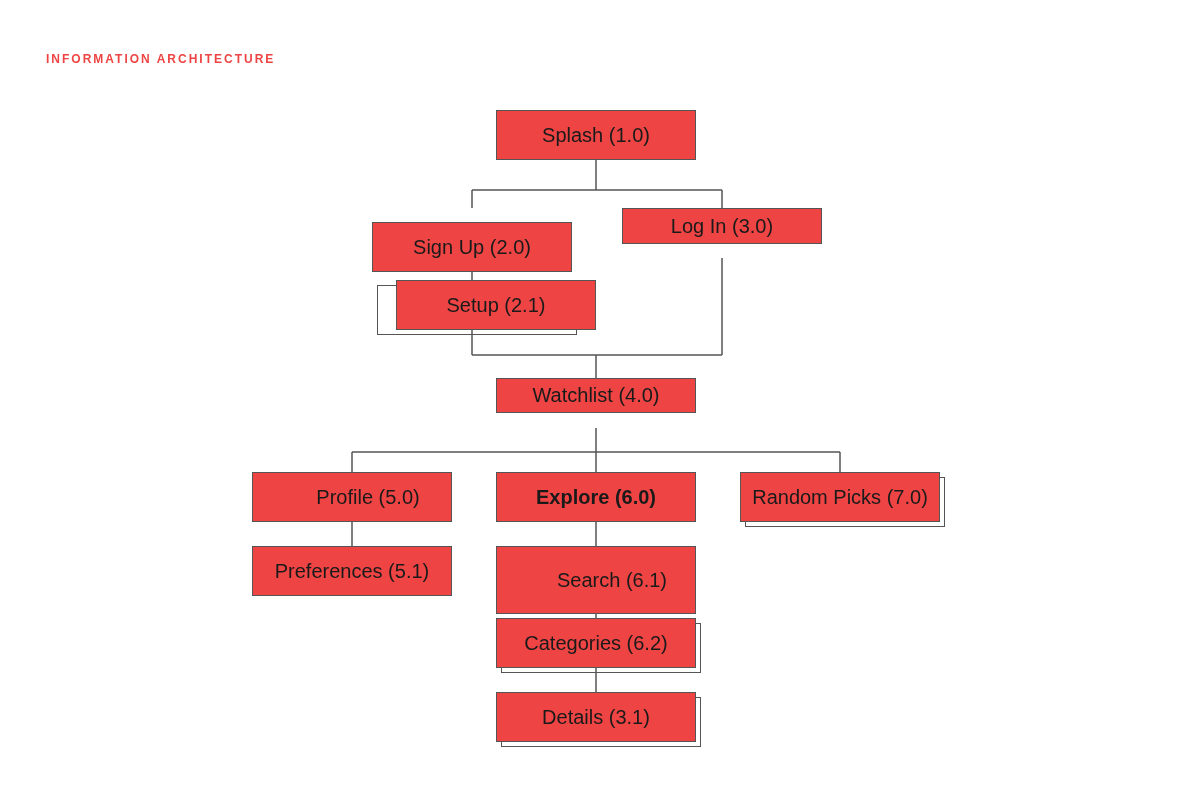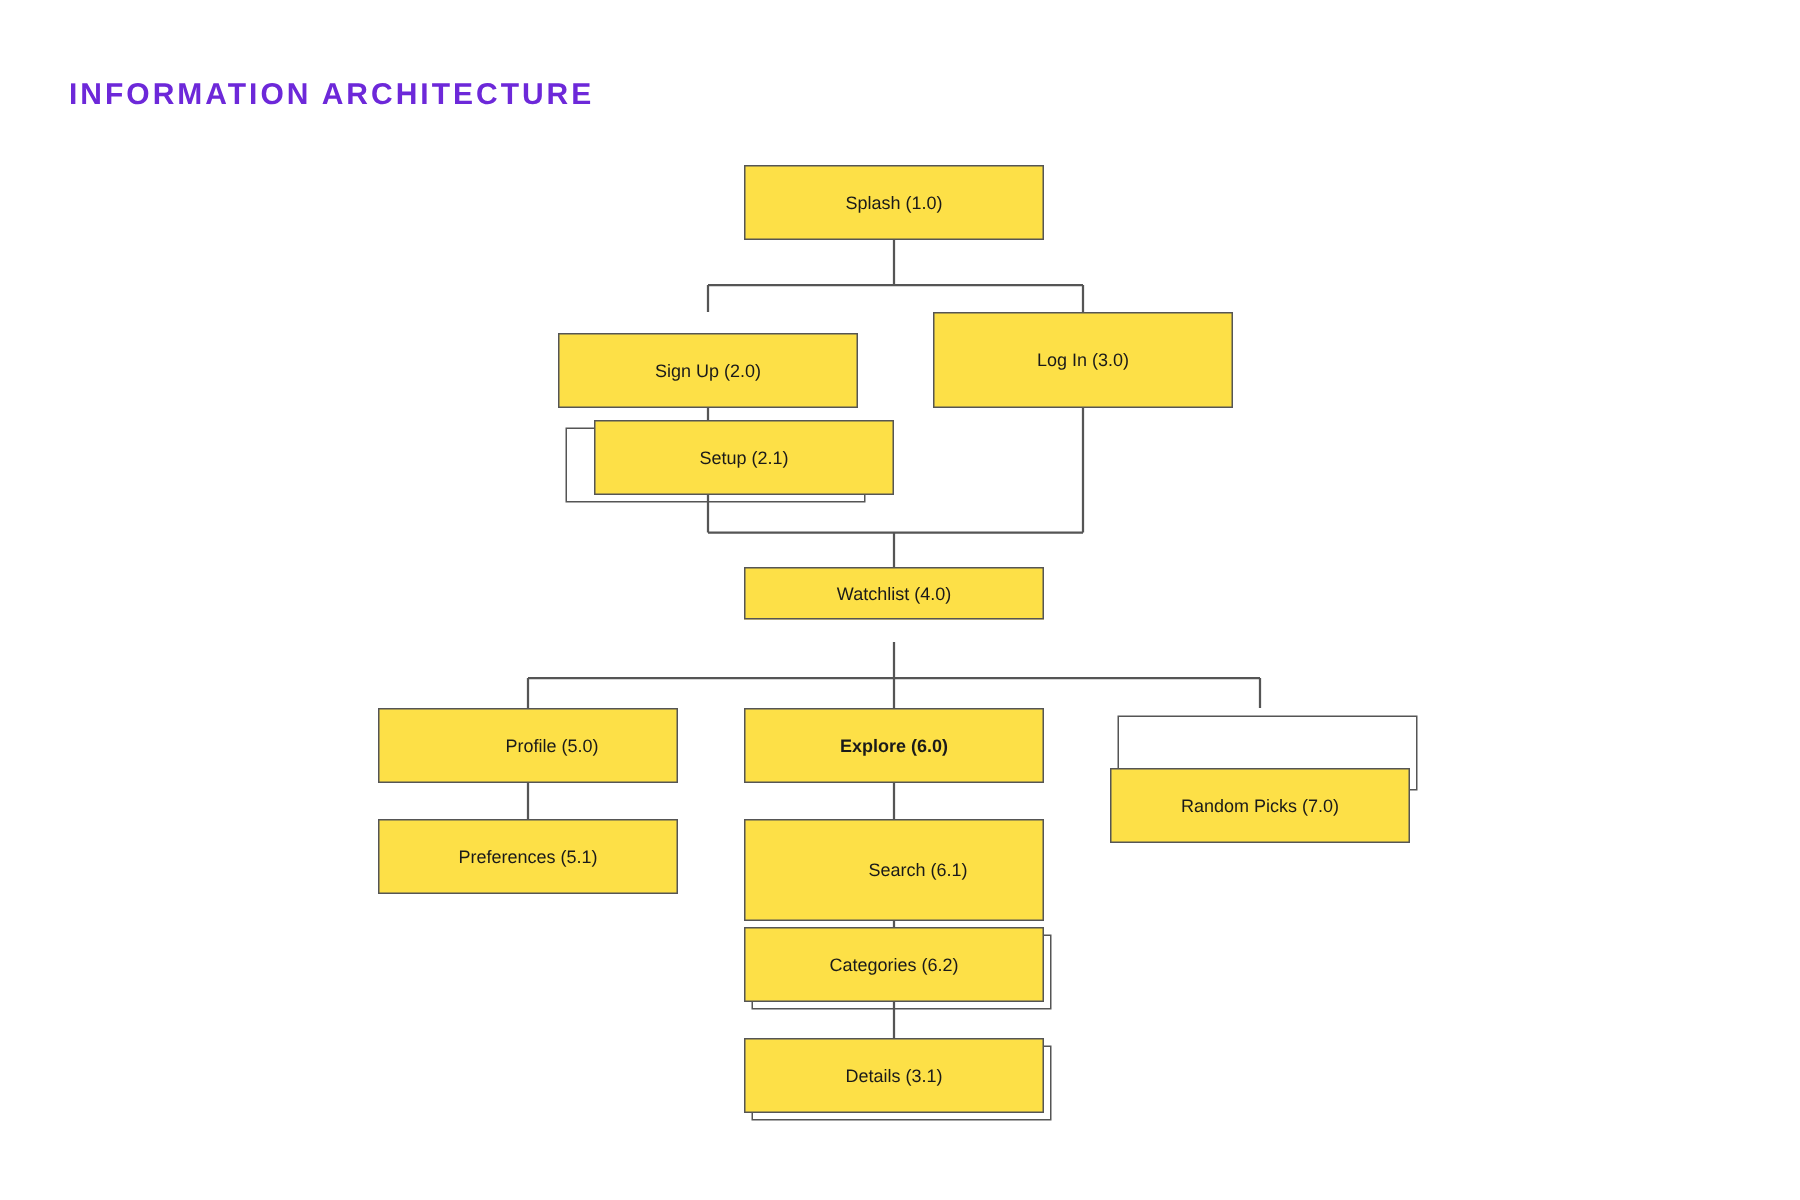--- a/index.html
+++ b/index.html
@@ -8,39 +8,39 @@
       font-family: 'Helvetica Neue', Helvetica, Arial, sans-serif;
       width: 1200px;
       height: 800px;
       overflow: hidden;
       position: relative;
     }
     .page-title {
       position: absolute;
       top: 52px;
       left: 46px;
-      font-size: 20px;
+      font-size: 12px;
       font-weight: 800;
       letter-spacing: 2px;
-      color: #6d28d9;
+      color: #ef4444;
     }
     .diagram {
       position: absolute;
       top: 0; left: 0;
       width: 1200px;
       height: 800px;
     }
     .node {
       position: absolute;
       border: 1.5px solid #555;
-      background: #fde047;
+      background: #ef4444;
       display: flex;
       align-items: center;
       justify-content: center;
-      font-size: 12px;
+      font-size: 20px;
       color: #1a1a1a;
       text-align: right;
     }
     
     .node-double {
       position: absolute;
       border: 1.5px solid #555;
       background: transparent;
     }
     svg.connector-svg {
@@ -87,27 +87,27 @@
 
     <line x1="596" y1="522" x2="596" y2="546"></line>
 
     <line x1="596" y1="596" x2="596" y2="618"></line>
 
     <line x1="596" y1="668" x2="596" y2="692"></line>
   </svg>
 
 <div class="node" style="left: 496px; top: 110px; width: 200px; height: 50px;">Splash (1.0)</div>
     <div class="node" style="left: 372px; top: 208px; width: 200px; height: 50px; margin-top: 14px;">Sign Up (2.0)</div>
-    <div class="node" style="left: 622px; top: 208px; width: 200px; height: 64px;">Log In (3.0)</div>
+    <div class="node" style="left: 622px; top: 208px; width: 200px; height: 36px;">Log In (3.0)</div>
     <div class="node-double" style="left: 377px; top: 285px; width: 200px; height: 50px; z-index: 0;"></div>
     <div class="node" style="left: 372px; top: 280px; width: 200px; height: 50px; z-index: 1; margin-left: 24px;">Setup (2.1)</div>
     <div class="node" style="left: 496px; top: 378px; width: 200px; height: 35px;">Watchlist (4.0)</div>
     <div class="node" style="left: 252px; top: 472px; width: 200px; height: 50px; padding-left: 32px;">Profile (5.0)</div>
     <div class="node" style="left: 496px; top: 472px; width: 200px; height: 50px; font-weight: bold;">Explore (6.0)</div>
     <div class="node-double" style="left: 745px; top: 477px; width: 200px; height: 50px; z-index: 0;"></div>
-    <div class="node" style="left: 740px; top: 472px; width: 200px; height: 50px; z-index: 1; margin-top: 40px;">Random Picks (7.0)</div>
+    <div class="node" style="left: 740px; top: 472px; width: 200px; height: 50px; z-index: 1;">Random Picks (7.0)</div>
     <div class="node" style="left: 252px; top: 546px; width: 200px; height: 50px;">Preferences (5.1)</div>
     <div class="node" style="left: 496px; top: 546px; width: 200px; height: 68px; padding-left: 32px;">Search (6.1)</div>
     <div class="node-double" style="left: 501px; top: 623px; width: 200px; height: 50px; z-index: 0;"></div>
     <div class="node" style="left: 496px; top: 618px; width: 200px; height: 50px; z-index: 1;">Categories (6.2)</div>
     <div class="node-double" style="left: 501px; top: 697px; width: 200px; height: 50px; z-index: 0;"></div>
     <div class="node" style="left: 496px; top: 692px; width: 200px; height: 50px; z-index: 1;">Details (3.1)</div>
   </div>
 
 </body></html>

